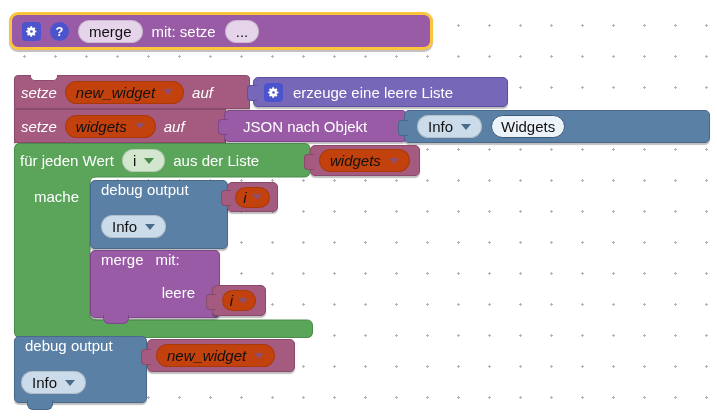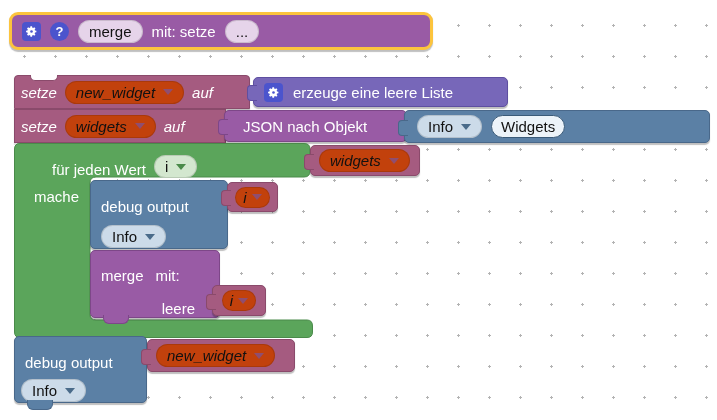--- a/index.html
+++ b/index.html
@@ -42,32 +42,32 @@
   #func-def{left:9px;top:12px;width:424px;height:38px;border-radius:9px;
     background:#995ba5;border:3px solid #fcc43d;padding:0 10px;gap:9px;}
   
   #row-set-new{left:14px;top:75px;width:236px;height:34px;padding:0 8px 0 6px;gap:8px;border-radius:4px 4px 0 0;}
   #row-set-new .notch{position:absolute;top:-1px;left:15px;width:26px;height:5px;background:#fff;border:1px solid #8a4a6b;border-top:none;border-radius:0 0 5px 5px;}
   #blk-create-list{left:253px;top:77px;width:255px;height:30px;padding:0 10px;gap:10px;}
   #row-set-widgets{left:14px;top:109px;width:212px;height:34px;padding:0 8px 0 6px;gap:8px;}
   #blk-json-obj{left:224px;top:110px;width:183px;height:32px;padding:0 10px;}
   #blk-get-value{left:404px;top:110px;width:306px;height:33px;padding:0 8px;gap:9px;}
   #blk-foreach-svg{position:absolute;left:14px;top:143px;}
-  #foreach-row{position:absolute;left:14px;top:143px;width:296px;height:35px;display:flex;align-items:flex-end;padding:0 6px;box-sizing:border-box;color:#fff;gap:8px;margin-left:32px;}
+  #foreach-row{position:absolute;left:14px;top:143px;width:296px;height:35px;display:flex;align-items:center;padding:0 6px;box-sizing:border-box;color:#fff;gap:8px;}
   #lbl-mache{position:absolute;left:34px;top:188px;color:#fff;}
   #blk-getter-widgets{left:310px;top:145px;width:110px;height:31px;padding:0 8px;}
   #blk-debug-loop{left:90px;top:180px;width:138px;height:69px;flex-direction:column;align-items:stretch;}
   #blk-getter-i1{left:227px;top:182px;width:51px;height:30px;justify-content:center;}
   #blk-merge{left:90px;top:250px;width:130px;height:68px;flex-direction:column;align-items:stretch;}
   #blk-merge::after{content:"";position:absolute;left:12px;bottom:-7px;width:24px;height:8px;background:#995ba5;border:1px solid #7d4788;border-top:none;border-radius:0 0 6px 6px;}
   #blk-getter-i2{left:212px;top:285px;width:54px;height:31px;justify-content:center;}
   #blk-debug-final{left:14px;top:336px;width:133px;height:67px;flex-direction:column;align-items:stretch;}
   #blk-debug-final::after{content:"";position:absolute;left:12px;bottom:-8px;width:24px;height:9px;background:#5b80a5;border:1px solid #49688a;border-top:none;border-radius:0 0 6px 6px;}
   #blk-getter-nw{left:147px;top:339px;width:148px;height:33px;padding:0 8px;}
-  .brow{display:flex;align-items:flex-end;height:34px;padding:0 10px;gap:12px;}
+  .brow{display:flex;align-items:flex-start;height:34px;padding:0 10px;gap:12px;}
   .brow.end{justify-content:flex-end;padding-right:24px;}
 </style>
 </head>
 <body>
 
 <div id="workspace">
 
   <div class="block shadow" id="func-def">
     <span class="icon-sq">
       <svg viewBox="0 0 24 24" width="13" height="13">
@@ -124,20 +124,21 @@
 
   <svg id="blk-foreach-svg" width="300" height="196">
     <path d="M6,0.5 H290 Q296,0.5 296,6 V28 Q296,34 290,34 H82 Q76,34 76,40 V171 Q76,177 82,177 H293 Q298.5,177 298.5,183 V189 Q298.5,194.5 293,194.5 H6 Q0.5,194.5 0.5,189 V6 Q0.5,0.5 6,0.5 Z" fill="#5ba55b" stroke="#4a8a4a" stroke-width="1"></path>
   </svg>
   <div id="foreach-row">
     <span class="lbl">für jeden Wert</span>
     <span class="pill pill-green">
         <span>i</span>
         <span class="arrow arr-green"></span>
       </span>
+    <span class="lbl">aus der Liste</span>
   </div>
   <span id="lbl-mache">mache</span>
 
   <div class="block rose rounded tab-l shadow" id="blk-getter-widgets">
     <span class="pill pill-rose">
         <span>widgets</span>
         <span class="arrow arr-rose"></span>
       </span>
   </div>
 

